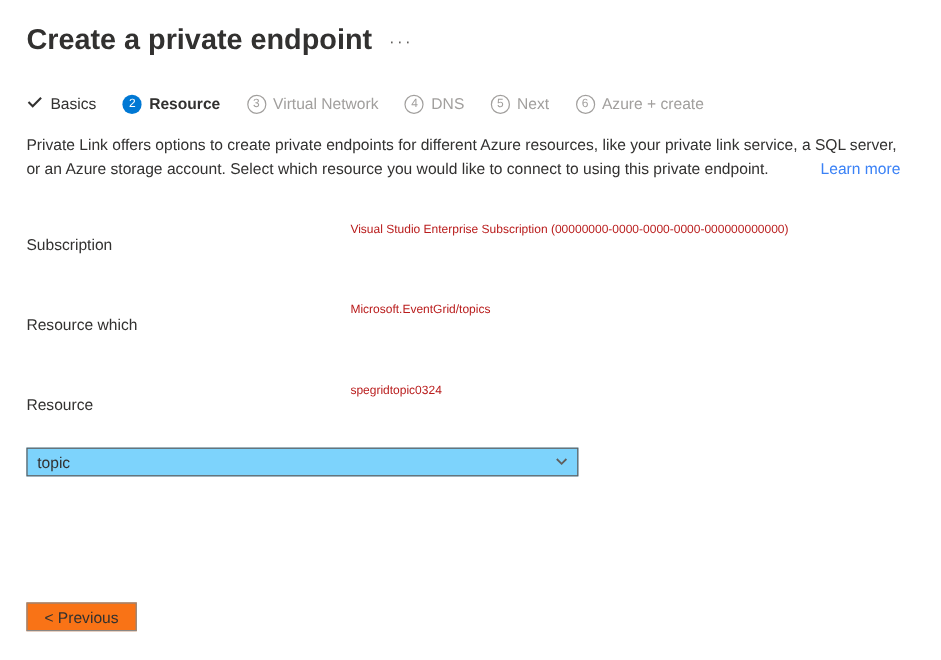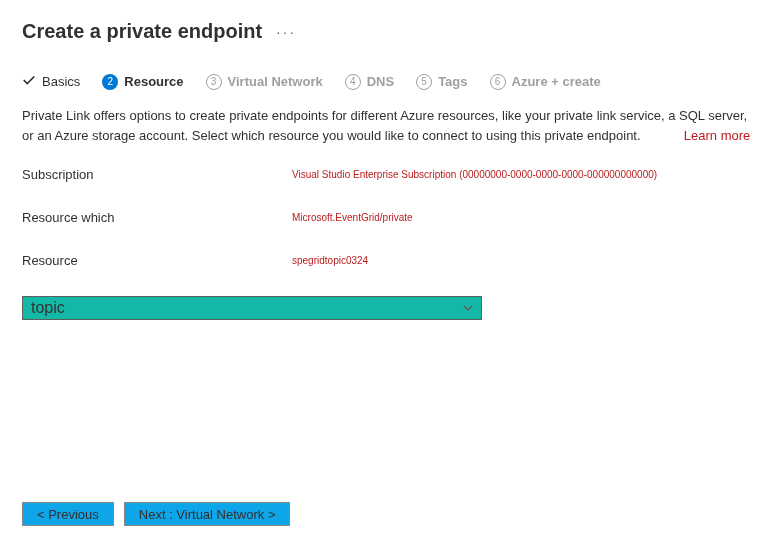--- a/index.html
+++ b/index.html
@@ -16,21 +16,21 @@
       height: 550px;
       padding: 20px 22px;
       position: relative;
     }
     .header {
       display: flex;
       align-items: center;
       margin-bottom: 30px;
     }
     .page-title {
-      font-size: 20px;
+      font-size: 24px;
       font-weight: 600;
       color: #323130;
     }
     .more-dots {
       margin-left: 14px;
       font-size: 14px;
       color: #605e5c;
       letter-spacing: 2px;
       cursor: pointer;
     }
@@ -49,21 +49,20 @@
     .tab-completed .tab-label {
       color: #323130;
       text-align: right;
     }
     .tab-active .tab-label {
       color: #323130;
       font-weight: 600;
     }
     .tab-inactive .tab-label {
       color: #a19f9d;
-      font-weight: bold;
     }
     .circle-num {
       display: inline-flex;
       align-items: center;
       justify-content: center;
       width: 16px;
       height: 16px;
       border-radius: 50%;
       font-size: 10px;
       font-weight: 400;
@@ -83,36 +82,37 @@
       stroke-width: 2;
       fill: none;
     }
     .description {
       font-size: 13px;
       color: #323130;
       line-height: 1.5;
       margin-bottom: 22px;
     }
     .learn-more {
-      color: #b91c1c;
+      color: #3b82f6;
       cursor: pointer;
       padding-left: 36px;
     }
     .form-row {
       display: flex;
       align-items: center;
       margin-bottom: 28px;
     }
     .form-label {
       width: 270px;
       font-size: 13px;
       color: #323130;
       display: flex;
       align-items: center;
       gap: 4px;
+      margin-top: 24px;
     }
     .required {
       color: #a4262c;
     }
     .info-icon {
       width: 12px;
       height: 12px;
       border: 1px solid #605e5c;
       border-radius: 50%;
       display: inline-flex;
@@ -131,24 +131,24 @@
     }
     .select-wrap {
       flex: 1;
       max-width: 460px;
     }
     .select {
       width: 100%;
       height: 24px;
       border: 1px solid #605e5c;
       padding: 2px 26px 2px 8px;
-      font-size: 16px;
+      font-size: 13px;
       font-family: inherit;
       color: #323130;
-      background: #14b8a6;
+      background: #7dd3fc;
       position: relative;
       display: flex;
       align-items: center;
       cursor: pointer;
     }
     .select-chevron {
       position: absolute;
       right: 8px;
       top: 50%;
       transform: translateY(-50%);
@@ -165,21 +165,21 @@
       position: absolute;
       bottom: 24px;
       left: 22px;
       display: flex;
       gap: 10px;
     }
     .btn {
       height: 24px;
       padding: 0 14px;
       border: 1px solid #8a8886;
-      background: #0ea5e9;
+      background: #f97316;
       font-size: 13px;
       font-family: inherit;
       color: #323130;
       cursor: pointer;
       display: flex;
       align-items: center;
     }
   </style>
 </head>
 <body>
@@ -205,41 +205,41 @@
   <div class="tab tab-inactive">
     <span class="circle-num circle-inactive">3</span>
     <span class="tab-label">Virtual Network</span>
   </div>
   <div class="tab tab-inactive">
     <span class="circle-num circle-inactive">4</span>
     <span class="tab-label">DNS</span>
   </div>
   <div class="tab tab-inactive">
     <span class="circle-num circle-inactive">5</span>
-    <span class="tab-label">Tags</span>
+    <span class="tab-label">Next</span>
   </div>
   <div class="tab tab-inactive">
     <span class="circle-num circle-inactive">6</span>
     <span class="tab-label">Azure + create</span>
   </div>
 </div>
 
 <p class="description">
   <span>Private Link offers options to create private endpoints for different Azure resources, like your private link service, a SQL server, or an Azure storage account. Select which resource you would like to connect to using this private endpoint.</span>
   &nbsp;<span class="learn-more">Learn more</span>
 </p>
 
 <div class="form-row">
   <div class="form-label">Subscription</div>
   <div class="form-value">Visual Studio Enterprise Subscription (00000000-0000-0000-0000-000000000000)</div>
 </div>
 
 <div class="form-row">
   <div class="form-label">Resource which</div>
-  <div class="form-value">Microsoft.EventGrid/private</div>
+  <div class="form-value">Microsoft.EventGrid/topics</div>
 </div>
 
 <div class="form-row">
   <div class="form-label">Resource</div>
   <div class="form-value">spegridtopic0324</div>
 </div>
 
 <div class="form-row">
   <div class="select-wrap">
     <div class="select" style="position:relative;">
@@ -248,14 +248,13 @@
         <svg viewBox="0 0 10 10">
             <polyline points="1,3 5,7 9,3"></polyline>
           </svg>
       </span>
     </div>
   </div>
 </div>
 
 <div class="footer">
   <button class="btn">&lt; Previous</button>
-  <button class="btn">Next : Virtual Network &gt;</button>
 </div>
 
 </body></html>

